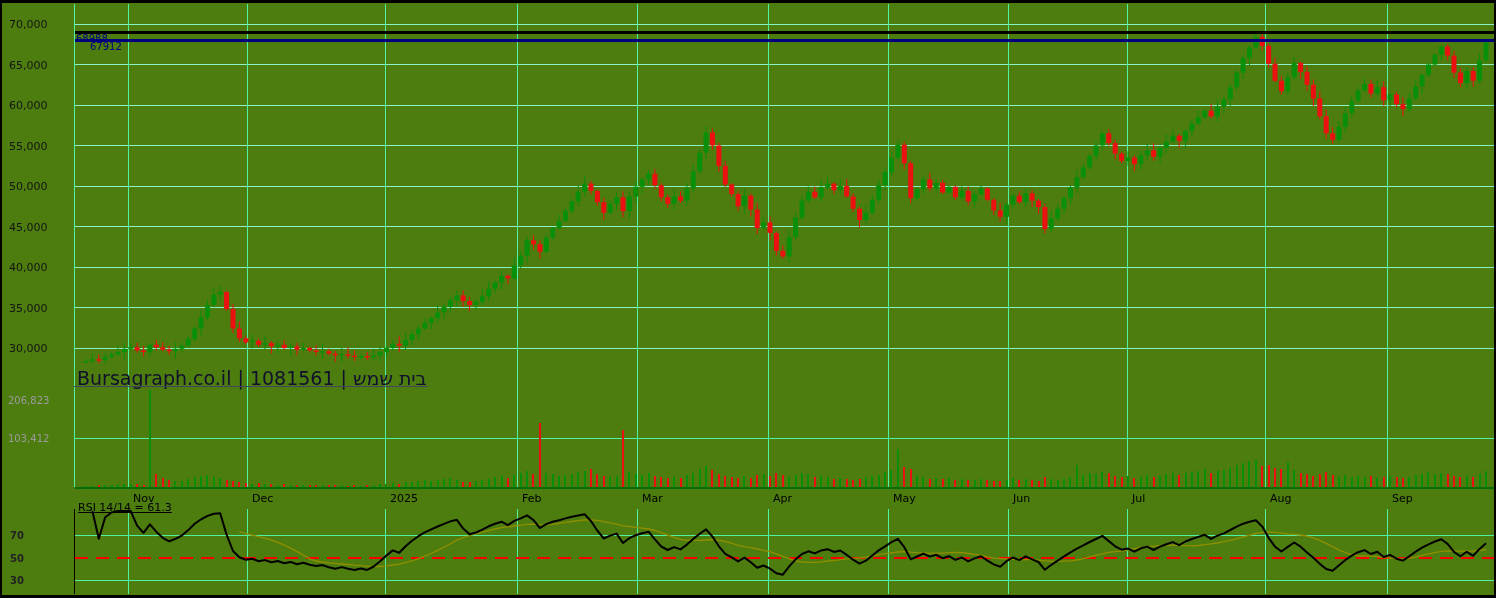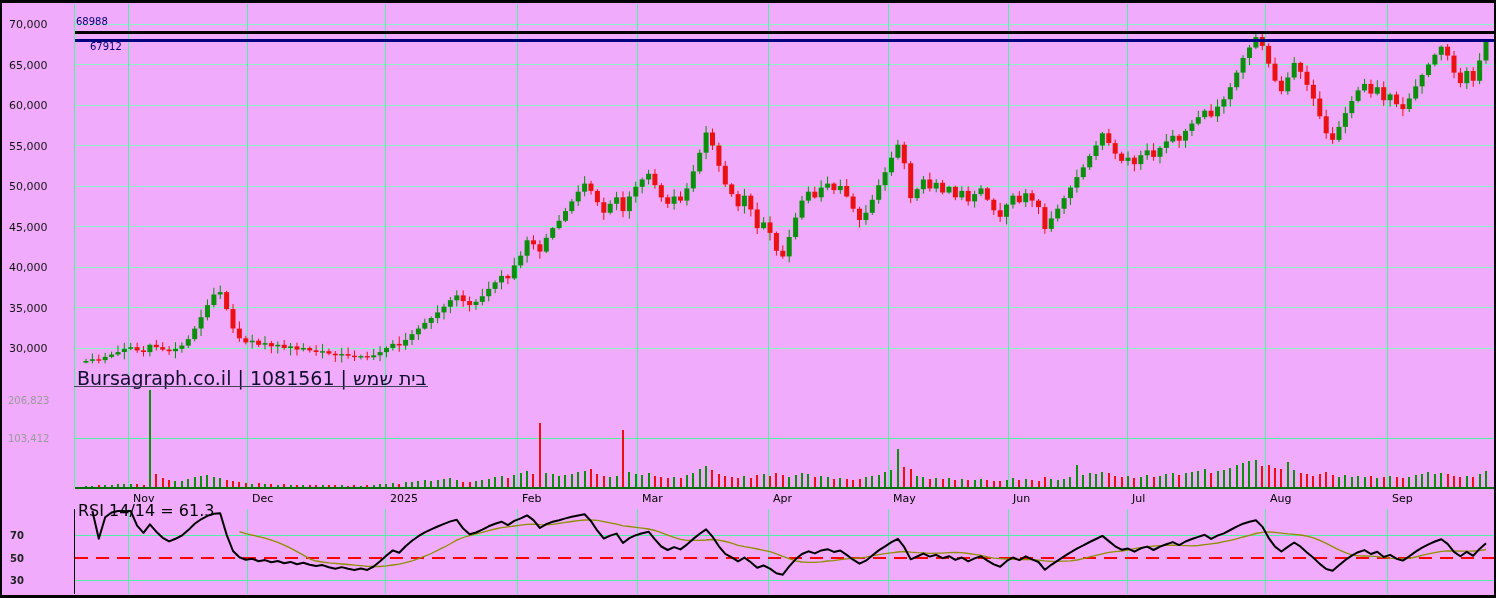--- a/index.html
+++ b/index.html
@@ -1,27 +1,27 @@
 <!DOCTYPE html>
 <html><head>
 <meta charset="utf-8">
 <style>
   html,body{margin:0;padding:0;background:#888;}
   #app{
     position:relative;width:1496px;height:598px;overflow:hidden;
-    background:#f0abfc;
+    background:#4d7c0f;
     font-family:"DejaVu Sans","Liberation Sans",sans-serif;
   }
   #chart-svg{position:absolute;left:0;top:0;}
   .overlay{position:absolute;z-index:5;white-space:nowrap;}
   #watermark{left:77px;top:367px;font-size:19px;color:#10102e;letter-spacing:0px;}
   #watermark-underline{left:74px;top:386px;width:354px;height:1px;background:#45455f;}
-  #rsi-label{left:78px;top:501px;font-size:16px;color:#000;}
+  #rsi-label{left:78px;top:501px;font-size:11px;color:#000;text-decoration:underline;}
   .level-label{left:76px;font-size:10px;line-height:10px;color:#00007a;}
-  #level-upper{top:17px;}
+  #level-upper{top:34px;}
   #level-last{top:42px;padding-left:14px;}
 </style>
 </head>
 <body>
 
 <div id="app">
   <svg id="chart-svg" width="1496" height="598" viewBox="0 0 1496 598">
     <g id="g-grid" shape-rendering="crispEdges">
         <line x1="74.5" y1="24" x2="1494" y2="24" stroke="#8af3c5" stroke-width="1"></line>
         <line x1="74.5" y1="64.5" x2="1494" y2="64.5" stroke="#8af3c5" stroke-width="1"></line>

